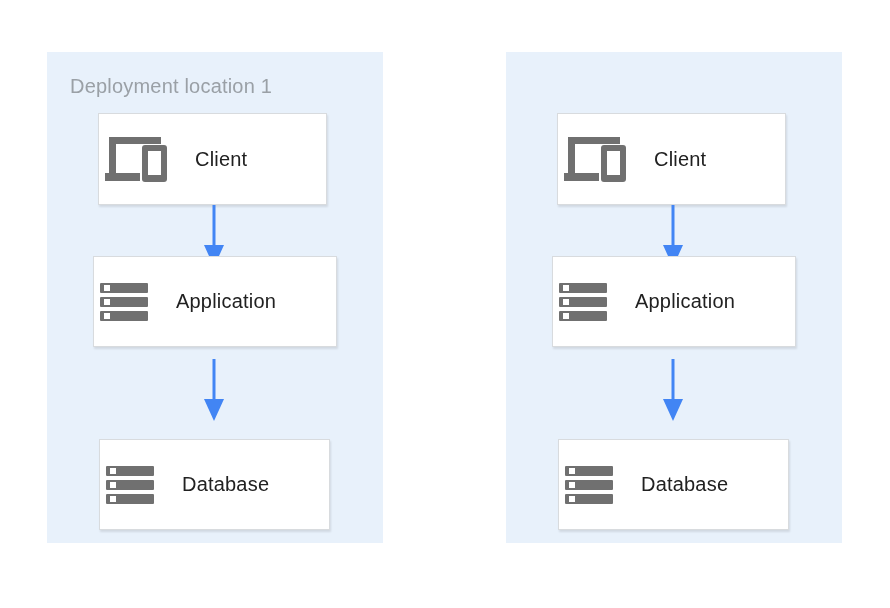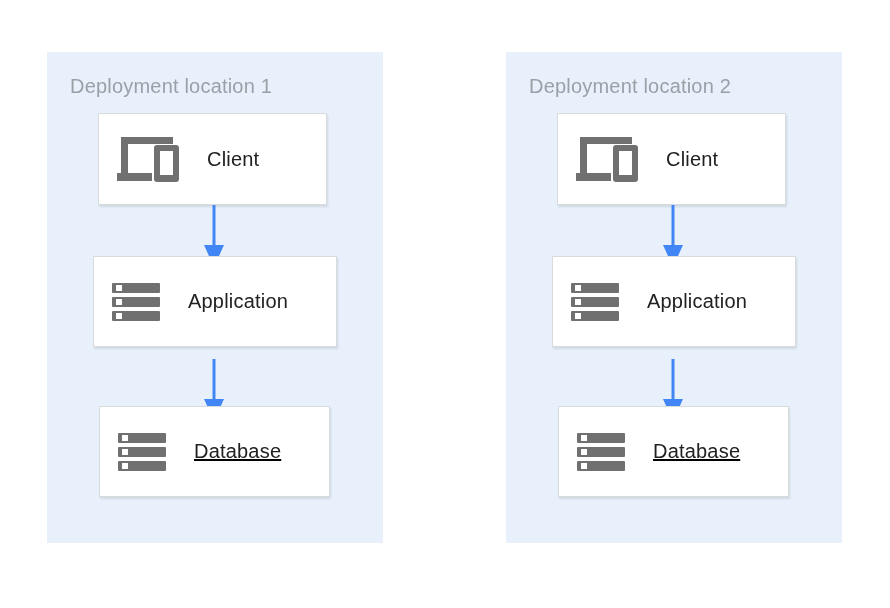--- a/index.html
+++ b/index.html
@@ -35,25 +35,25 @@
     white-space: nowrap;
   }
   .node {
     position: absolute;
     box-sizing: border-box;
     background: #ffffff;
     border: 1px solid #d8dbde;
     box-shadow: 1px 1.5px 2px rgba(0,0,0,0.10);
     display: flex;
     align-items: center;
-    padding-left: 18px;
+    padding-left: 6px;
   }
   .node-client      { left: 51px; top: 61px;  width: 229px; height: 92px; }
   .node-application { left: 46px; top: 204px; width: 244px; height: 91px; }
-  .node-database    { left: 52px; top: 354px; width: 231px; height: 91px; text-decoration: underline; }
+  .node-database    { left: 52px; top: 387px; width: 231px; height: 91px; }
   .node .icon {
     display: inline-flex;
     flex: none;
     align-items: center;
     justify-content: center;
   }
   .node .label {
     margin-left: 28px;
     font-size: 20px;
     color: #212121;
@@ -130,21 +130,20 @@
       <span class="icon">
         <svg width="48" height="38" viewBox="0 0 48 38">
             <use href="#icon-server-stack"></use>
           </svg>
       </span>
       <span class="label">Database</span>
     </div>
   </section>
 
   <section class="panel p1">
-    <div class="panel-title">Deployment location 2</div>
 
     <div class="node node-client">
       <span class="icon">
         <svg width="62" height="45" viewBox="0 0 62 45">
             <use href="#icon-devices"></use>
           </svg>
       </span>
       <span class="label">Client</span>
     </div>
 

